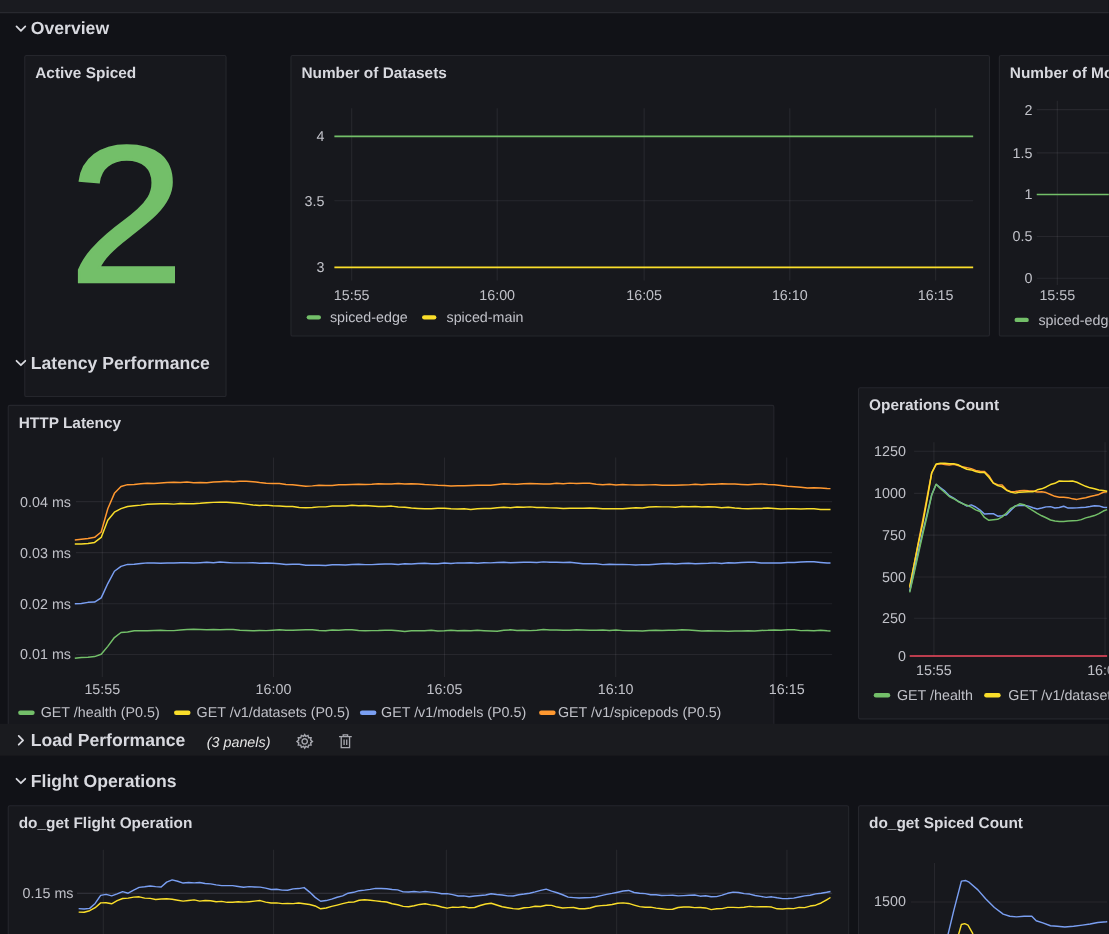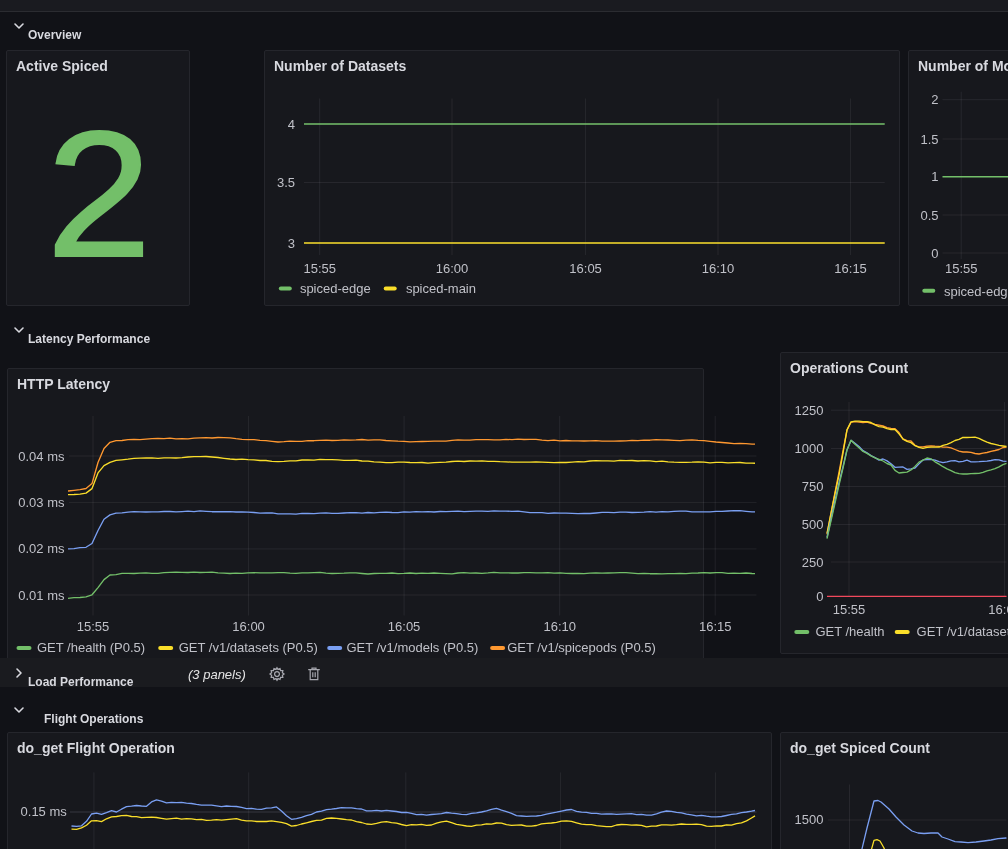--- a/index.html
+++ b/index.html
@@ -1,28 +1,28 @@
 <!DOCTYPE html>
 <html><head><meta charset="utf-8"><style>
 html,body{margin:0;padding:0;}
 body{width:1008px;height:849px;background:#111217;font-family:"Liberation Sans",sans-serif;
 position:relative;overflow:hidden;}
 .panel{position:absolute;background:#17181d;border:1px solid #25262c;border-radius:2px;box-sizing:border-box;}
 .ptitle{position:absolute;left:9px;top:7px;font-size:14px;font-weight:bold;color:#d8d9df;white-space:nowrap;}
-.sec{position:absolute;font-size:12px;font-weight:bold;color:#d8d9df;white-space:nowrap;margin-top:10px;}
+.sec{position:absolute;font-size:16px;font-weight:bold;color:#d8d9df;white-space:nowrap;}
 svg{position:absolute;left:0;top:0;overflow:visible;}
 svg text{font-family:"Liberation Sans",sans-serif;font-size:13px;fill:#c0c1c8;}
 </style></head><body>
 <div style="position:absolute;left:0;top:0;width:1008px;height:11px;background:#1a1b20;border-bottom:1px solid #2b2c31;"></div>
 
 <svg width="12" height="12" style="left:13px;top:20px">
     <polyline points="2,4 6,8 10,4" fill="none" stroke="#d8d9df" stroke-width="1.6" stroke-linecap="round" stroke-linejoin="round"></polyline>
   </svg>
 <div class="sec" style="left:28px;top:18px;">Overview</div>
-<div class="panel" style="left:6px;top:50px;width:184px;height:256px;">
+<div class="panel" style="left:22px;top:50px;width:184px;height:311px;">
 <div class="ptitle">Active Spiced</div>
 <div style="position:absolute;left:0;top:81px;width:184px;text-align:center;font-size:178px;line-height:125px;transform:scaleX(1.06);-webkit-text-stroke:2.2px #73bf69;color:#73bf69;">2</div>
 </div>
 <div class="panel" style="left:264px;top:50px;width:636px;height:256px;padding-left:19px;">
 <div class="ptitle">Number of Datasets</div>
 <svg width="636" height="256">
 <line x1="39" y1="73" x2="619.7" y2="73" stroke="rgba(204,204,220,0.085)" stroke-width="1"></line>
 <line x1="39" y1="131.5" x2="619.7" y2="131.5" stroke="rgba(204,204,220,0.085)" stroke-width="1"></line>
 <line x1="39" y1="192" x2="619.7" y2="192" stroke="rgba(204,204,220,0.085)" stroke-width="1"></line>
 <line x1="54.7" y1="47.5" x2="54.7" y2="204" stroke="rgba(204,204,220,0.085)" stroke-width="1"></line>
@@ -143,21 +143,21 @@
 <div style="position:absolute;left:188px;top:667px;font-size:13px;font-style:italic;color:#e5e5e5;">(3 panels)</div>
 <svg width="16" height="16" style="left:269px;top:666px" viewBox="0 0 16 16">
 <path fill="none" stroke="#a6a7ae" stroke-width="1.3" d="M8 5.6 A2.4 2.4 0 1 0 8 10.4 A2.4 2.4 0 1 0 8 5.6 M8 1.8 L9 3.4 L11 2.6 L11.6 4.6 L13.8 4.6 L13.4 6.7 L15 8 L13.4 9.3 L13.8 11.4 L11.6 11.4 L11 13.4 L9 12.6 L8 14.2 L7 12.6 L5 13.4 L4.4 11.4 L2.2 11.4 L2.6 9.3 L1 8 L2.6 6.7 L2.2 4.6 L4.4 4.6 L5 2.6 L7 3.4 Z"></path>
 </svg>
 <svg width="14" height="16" style="left:307px;top:666px" viewBox="0 0 14 16">
 <path fill="none" stroke="#a6a7ae" stroke-width="1.2" d="M1.2 3.6 H12.8 M3.2 3.6 V13.6 H10.8 V3.6 M5 3.6 V2.1 H9 V3.6 M5.8 6.2 V11.2 M8.2 6.2 V11.2"></path>
 </svg>
 <svg width="12" height="12" style="left:13px;top:704px">
     <polyline points="2,4 6,8 10,4" fill="none" stroke="#d8d9df" stroke-width="1.6" stroke-linecap="round" stroke-linejoin="round"></polyline>
   </svg>
-<div class="sec" style="left:44px;top:702px;text-align:right;">Flight Operations</div>
+<div class="sec" style="left:28px;top:702px;text-align:right;">Flight Operations</div>
 <div class="panel" style="left:7px;top:732px;width:765px;height:130px;">
 <div class="ptitle">do_get Flight Operation</div>
 <svg width="765" height="130">
 <line x1="62" y1="79" x2="748.5" y2="79" stroke="rgba(204,204,220,0.18)" stroke-width="1"></line>
 <line x1="85.9" y1="39.4" x2="85.9" y2="130" stroke="rgba(204,204,220,0.085)" stroke-width="1"></line>
 <line x1="240.7" y1="39.4" x2="240.7" y2="130" stroke="rgba(204,204,220,0.085)" stroke-width="1"></line>
 <line x1="397.8" y1="39.4" x2="397.8" y2="130" stroke="rgba(204,204,220,0.085)" stroke-width="1"></line>
 <line x1="552.6" y1="39.4" x2="552.6" y2="130" stroke="rgba(204,204,220,0.085)" stroke-width="1"></line>
 <line x1="707.4" y1="39.4" x2="707.4" y2="130" stroke="rgba(204,204,220,0.085)" stroke-width="1"></line>
 <text x="58.8" y="83" text-anchor="end">0.15 ms</text>

